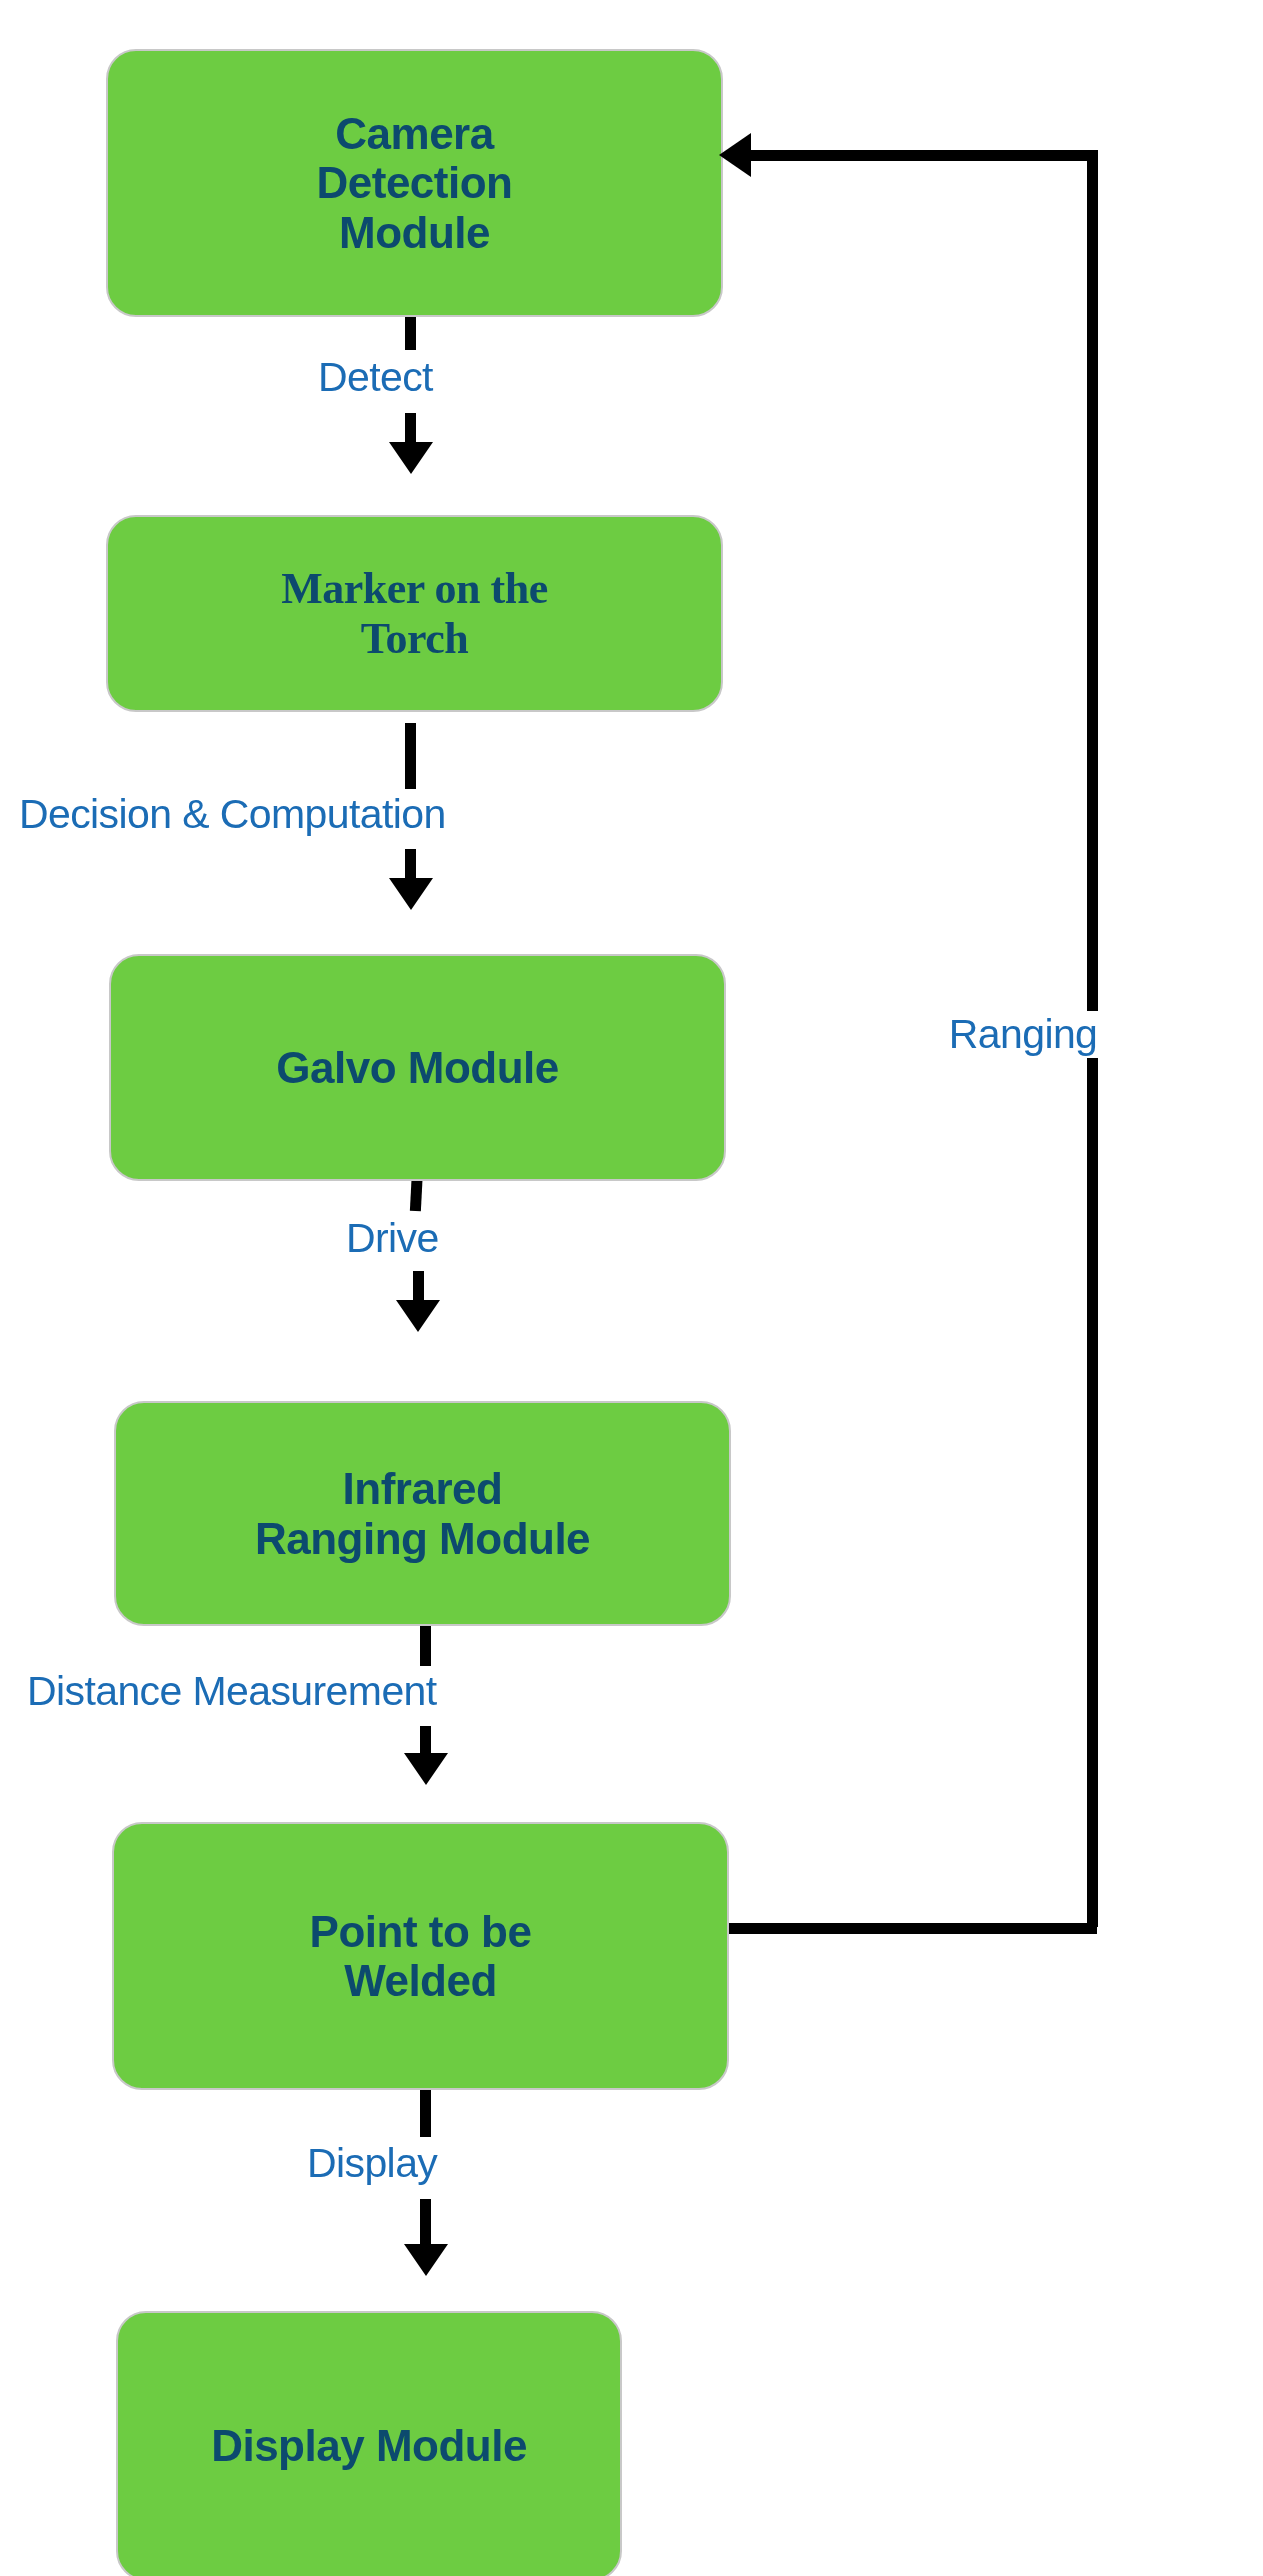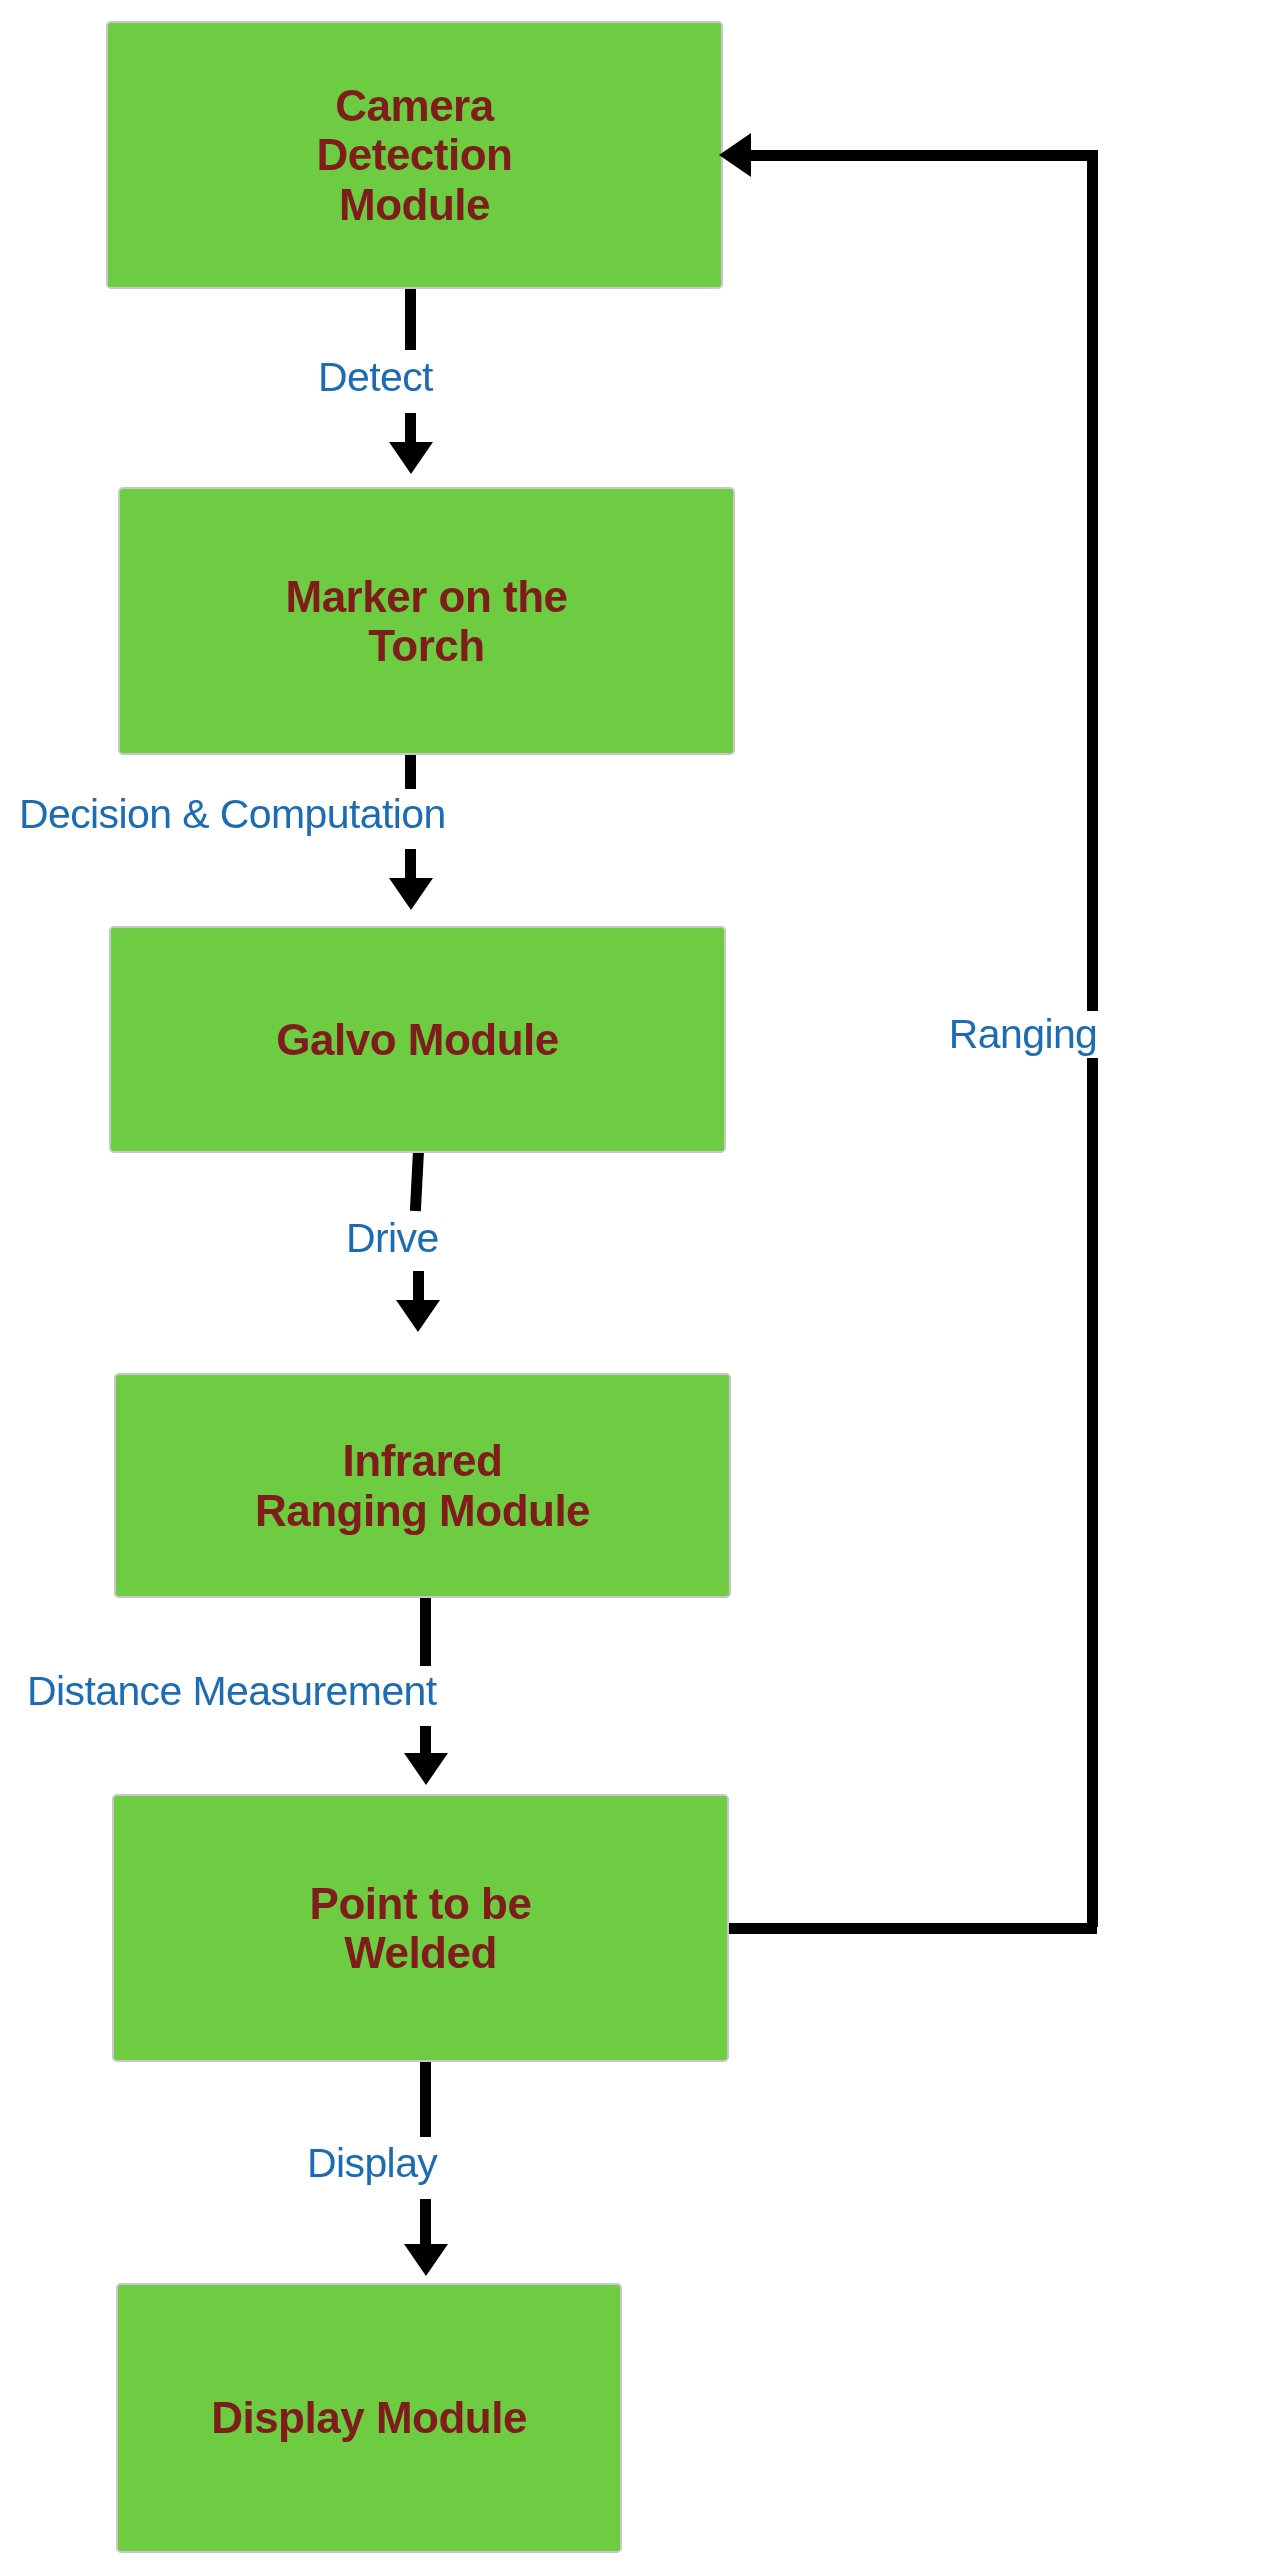--- a/index.html
+++ b/index.html
@@ -15,33 +15,34 @@
     width: 1263px;
     height: 2576px;
     background: #ffffff;
     overflow: hidden;
   }
   .node {
     position: absolute;
     box-sizing: border-box;
     background: #6DCC42;
     border: 2.9px solid #C8C8C8;
-    border-radius: 5px;
+    border-radius: 30px;
     display: flex;
     align-items: center;
     justify-content: center;
     text-align: center;
-    color: #7f1d1d;
+    color: #0c4a6e;
     font-weight: bold;
     font-size: 44px;
     line-height: 1.12;
     letter-spacing: -0.5px;
     padding: 0 13.5px;
     white-space: pre-line;
     z-index: 3;
+    margin-top: 28px;
   }
   .edge-label {
     position: absolute;
     color: #1B6CB5;
     font-weight: normal;
     font-size: 41px;
     line-height: 1;
     white-space: nowrap;
     letter-spacing: -0.6px;
     z-index: 5;
@@ -91,21 +92,21 @@
 
   <div class="node" style="left:106px; top:21px; width:617px; height:268px;">Camera
 Detection
 Module</div>
 
   <div class="conn vline" style="left:405px; top:287px; height:63px;"></div>
   <span class="edge-label" style="left:318px; top:357px;">Detect</span>
   <div class="conn vline" style="left:405px; top:413px; height:39px;"></div>
   <div class="arrowhead arrow-down" style="left:389px; top:442px;"></div>
 
-  <div class="node" style="left:118px; top:487px; width:617px; height:268px;">Marker on the
+  <div class="node" style="left:106px; top:487px; width:617px; height:197px;font-family:Liberation Serif, serif;">Marker on the
 Torch</div>
 
   <div class="conn vline" style="left:405px; top:723px; height:66px;"></div>
   <span class="edge-label" style="left:19px; top:794px;">Decision &amp; Computation</span>
   <div class="conn vline" style="left:405px; top:849px; height:37px;"></div>
   <div class="arrowhead arrow-down" style="left:389px; top:878px;"></div>
 
   <div class="node" style="left:109px; top:926px; width:617px; height:227px;">Galvo Module</div>
 
   <div class="conn vline" style="left:413px; top:1151px; height:60px; transform:rotate(3deg); transform-origin: top center;"></div>

